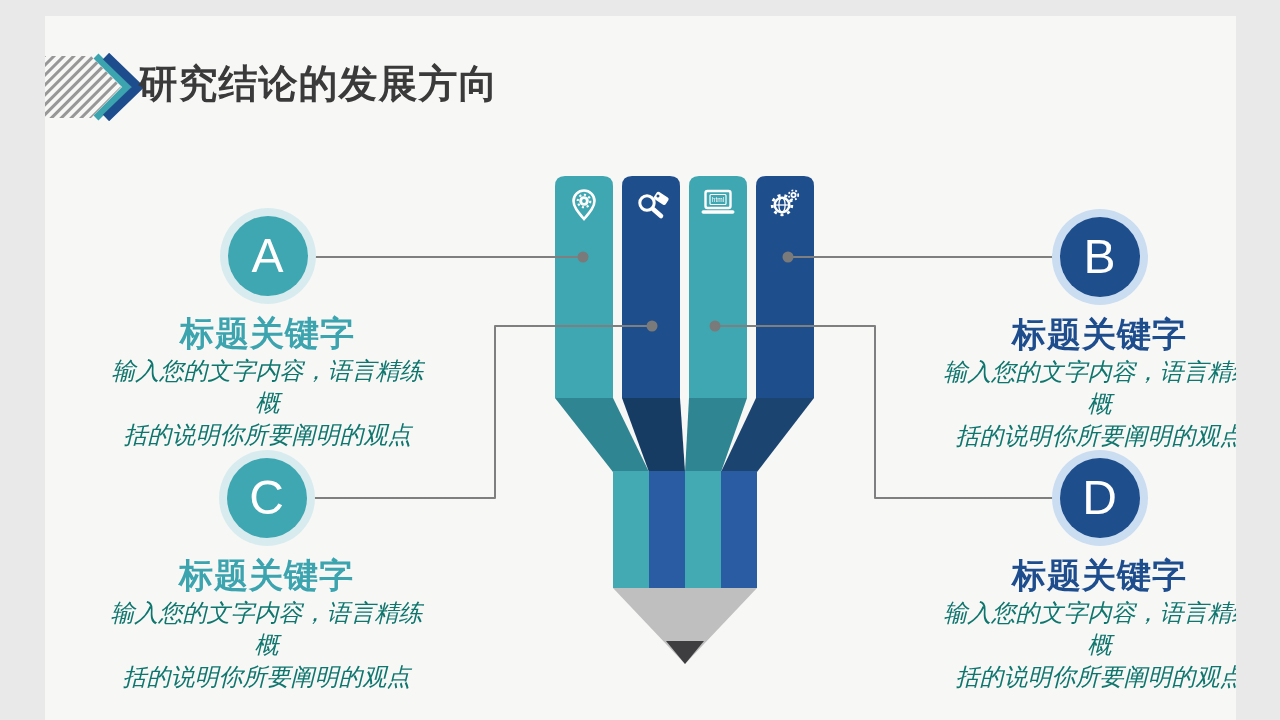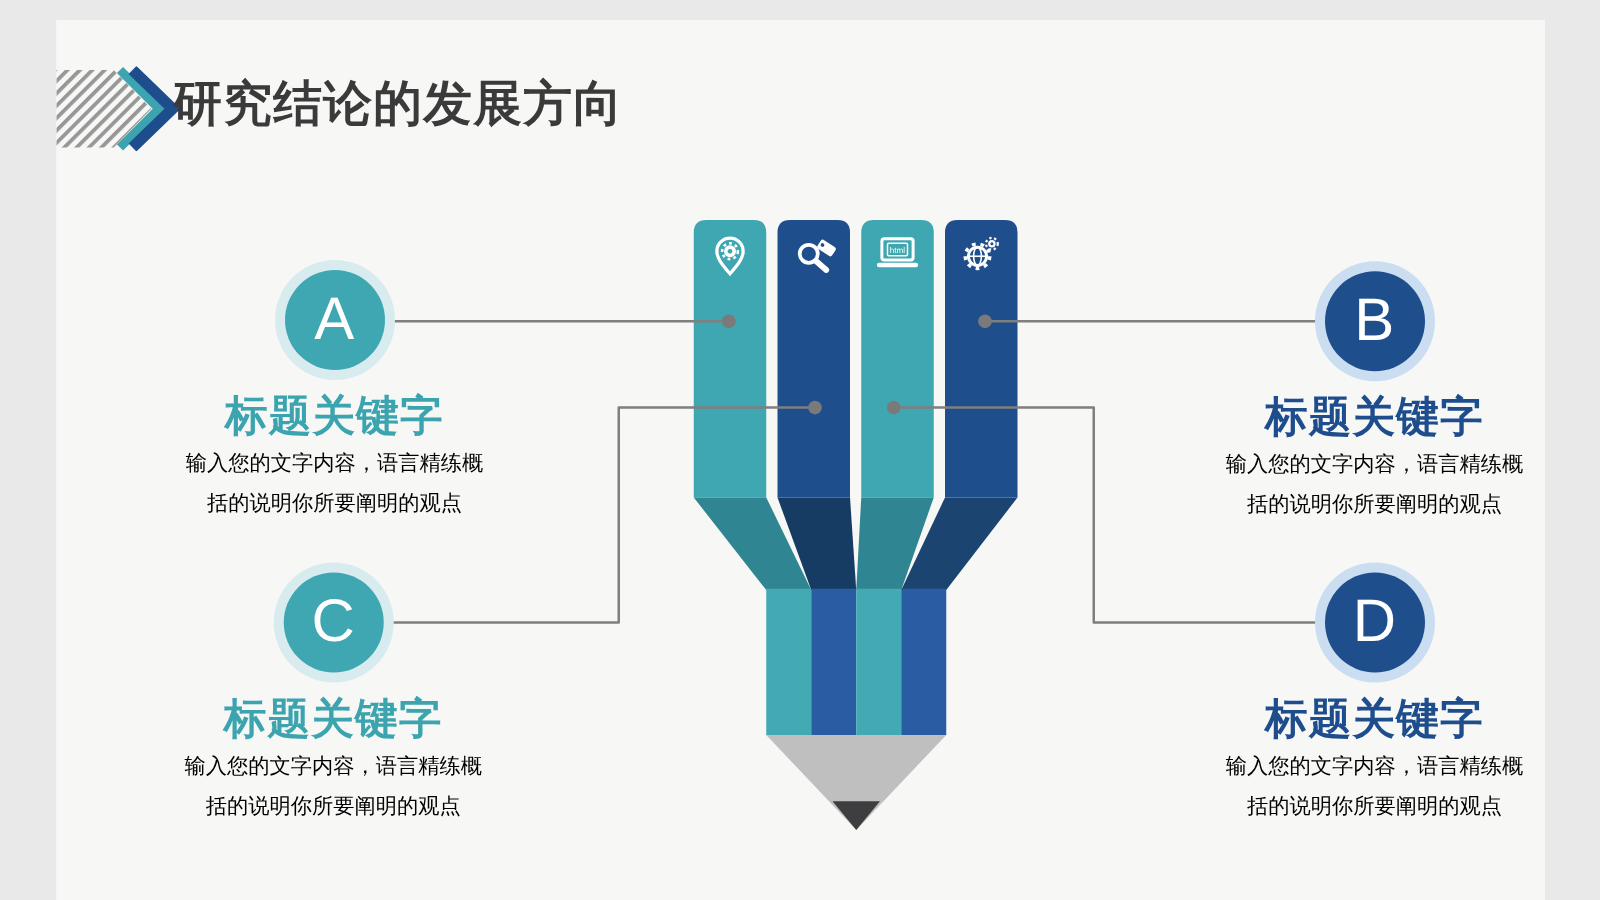--- a/index.html
+++ b/index.html
@@ -49,21 +49,21 @@
   .badge-teal{background:#3FA7B1;}
   .badge-navy{background:#1F4E8C;}
   .item-title{
     margin:12px 0 0 0;
     font-size:34px;line-height:34px;font-weight:700;letter-spacing:1px;
   }
   .title-teal{color:#3BA4AF;}
   .title-navy{color:#1E4D8E;}
   .item-body{
     margin-top:5px;
-    font-size:17px;line-height:32px;color:#000000;
+    font-size:24px;line-height:32px;color:#0f766e;font-style:italic;
   }
 </style>
 </head>
 <body>
 
 <div class="slide">
 
   <svg class="header-deco" viewBox="0 0 105 68">
     <defs>
       <pattern id="hatch" width="7" height="7" patternUnits="userSpaceOnUse" patternTransform="rotate(45)">

